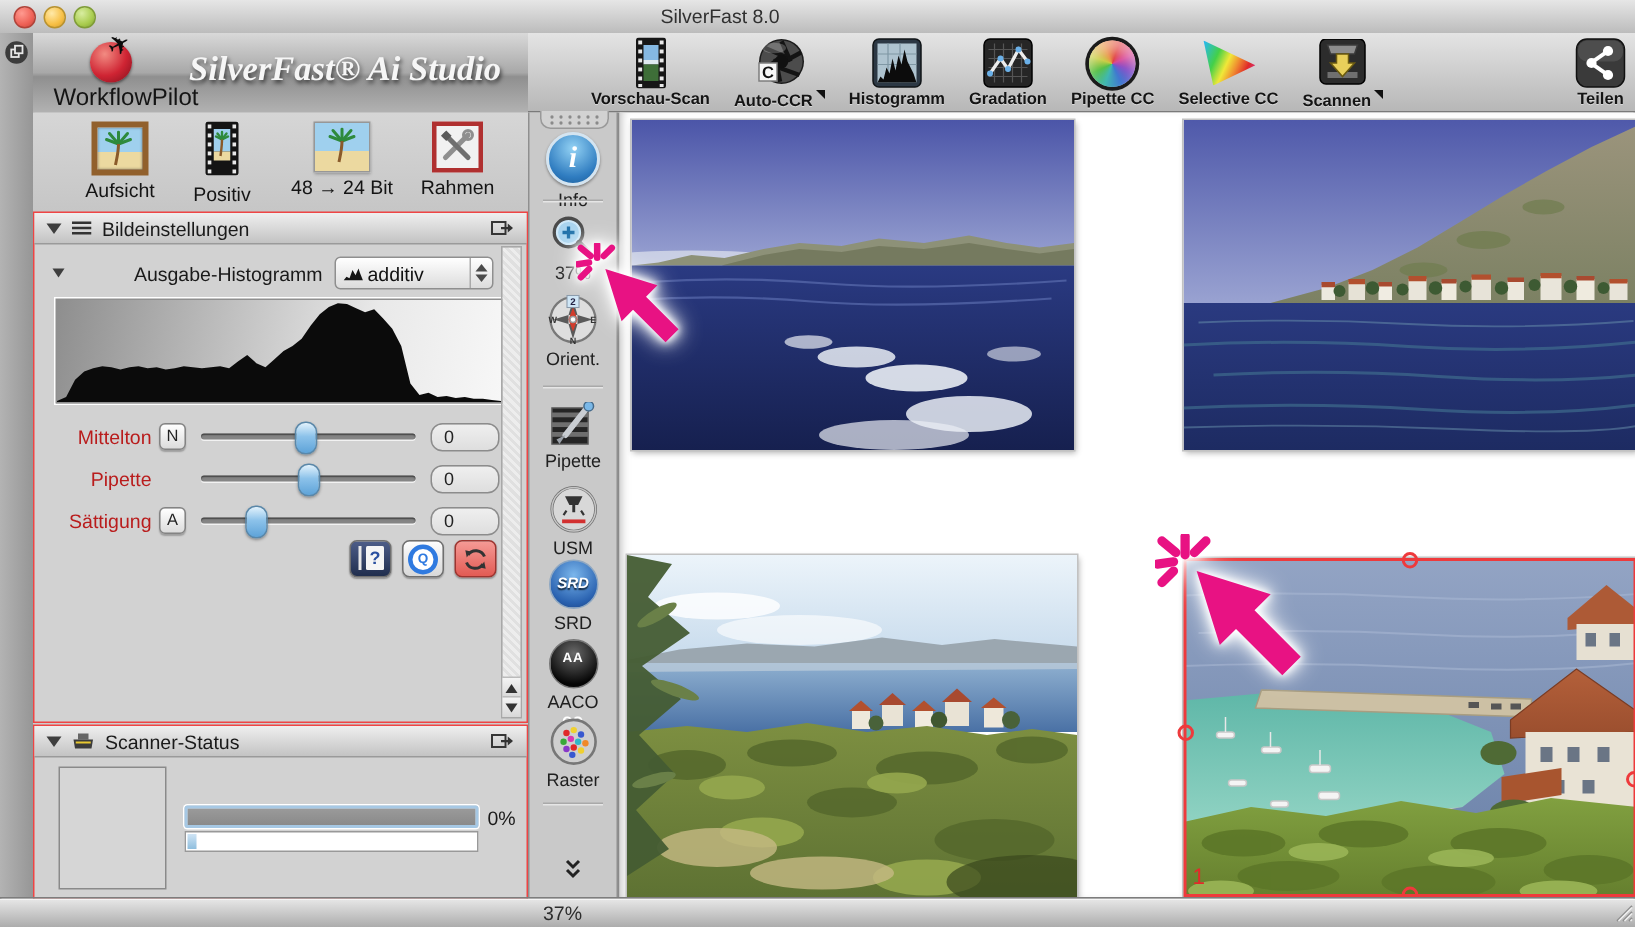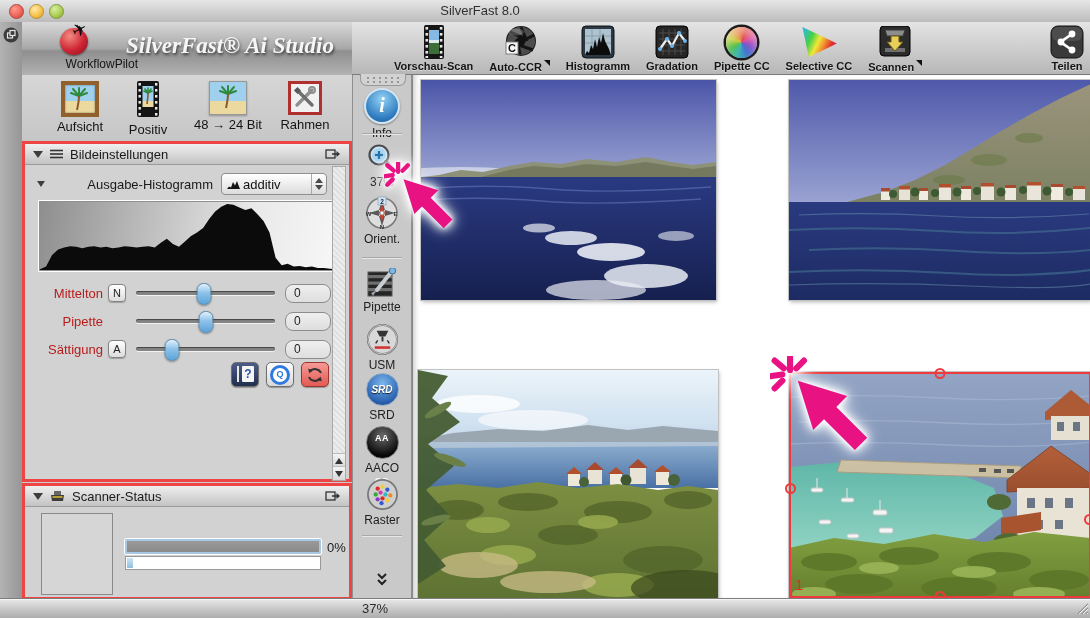--- a/index.html
+++ b/index.html
@@ -19,21 +19,21 @@
     background:linear-gradient(to right,#b3b3b3,#969696);border-right:1px solid #6f6f6f;}
   .left-strip svg{position:absolute;left:3px;top:5px;}
   
   .brand{position:absolute;left:22px;top:22px;width:330px;height:53px;
     background:linear-gradient(#d9d9d9 0%,#a8a8a8 50%,#8f8f8f 55%,#b2b2b2 100%);
     border-bottom:1px solid #777;}
   .wp-ball{position:absolute;left:38px;top:3px;width:32px;height:30px;}
   .wp-ball .ball{position:absolute;left:0;top:3px;width:28px;height:27px;border-radius:50%;
     background:radial-gradient(circle at 35% 30%,#f28b82,#cf2433 55%,#7e0f1c);box-shadow:0 1px 2px rgba(0,0,0,.5);}
   .wp-ball .plane{position:absolute;left:12px;top:-6px;font-size:18px;color:#0c0c0c;transform:rotate(-28deg);}
-  .wp-label{position:absolute;left:8px;top:35px;width:108px;text-align:right;font-size:12px;color:#141414;}
+  .wp-label{position:absolute;left:8px;top:35px;width:108px;text-align:center;font-size:16px;color:#141414;}
   .brand-title{position:absolute;left:98px;right:12px;top:11px;text-align:center;
     font-family:"Liberation Serif",serif;font-style:italic;font-weight:bold;font-size:23px;color:#f6f6f6;
     text-shadow:1px 2px 3px rgba(0,0,0,.6);white-space:nowrap;}
   
   .toolbar{position:absolute;left:352px;top:22px;width:738px;height:53px;
     background:linear-gradient(#e4e4e4,#b7b7b7);border-bottom:1px solid #7a7a7a;
     display:flex;align-items:flex-start;padding-left:42px;box-sizing:border-box;gap:16px;}
   .tbtn{display:flex;flex-direction:column;align-items:center;gap:1px;padding-top:3px;cursor:default;}
   .tbtn .iconbox{height:34px;display:flex;align-items:center;justify-content:center;}
   .tbtn .lblrow{font-size:11px;color:#141414;white-space:nowrap;text-shadow:0 1px 0 rgba(255,255,255,.45);font-weight:bold;}
@@ -50,21 +50,21 @@
   .mode-bar{position:absolute;left:0;top:0;width:330px;height:66px;border-bottom:1px solid #9a9a9a;
     background:linear-gradient(#d6d6d6,#c6c6c6);}
   .mbtn{position:absolute;top:6px;display:flex;flex-direction:column;align-items:center;gap:2px;}
   .mbtn .lblrow{font-size:13px;color:#141414;}
   .pic-frame{width:30px;height:28px;border:4px solid #91602c;box-shadow:inset 0 0 2px rgba(0,0,0,.5);
     background:linear-gradient(#9fd0ee 0 58%,#ecd9a0 58% 100%);position:relative;}
   .pic-plain{width:36px;height:32px;border:1px solid #979797;box-shadow:0 1px 2px rgba(0,0,0,.3);
     background:linear-gradient(#9fd0ee 0 58%,#ecd9a0 58% 100%);position:relative;}
   .tools-frame{width:28px;height:28px;background:#f1f1f1;border:3px solid #b03030;display:flex;align-items:center;justify-content:center;}
   
-  .panel{position:absolute;left:22px;width:330px;background:#d2d2d2;border:3px solid #ef4444;box-sizing:border-box;}
+  .panel{position:absolute;left:22px;width:330px;background:#d2d2d2;border:1px solid #ef4444;box-sizing:border-box;}
   .panel-settings{top:141px;height:341px;}
   .panel-status{top:483px;height:117px;}
   .phead{height:20px;background:linear-gradient(#efefef,#c3c3c3);border-bottom:1px solid #9a9a9a;
     display:flex;align-items:center;gap:7px;padding:0 8px;}
   .phead .ptitle{flex:0 0 auto;font-size:13px;color:#1a1a1a;}
   .phead .spacer{flex:1;}
   .disc{width:0;height:0;border-left:5px solid transparent;border-right:5px solid transparent;border-top:7px solid #3e3e3e;}
   .disc.small{border-left-width:4px;border-right-width:4px;border-top-width:6px;}
   
   .hist-row{position:absolute;left:12px;right:22px;top:28px;height:24px;display:flex;align-items:center;gap:8px;}

